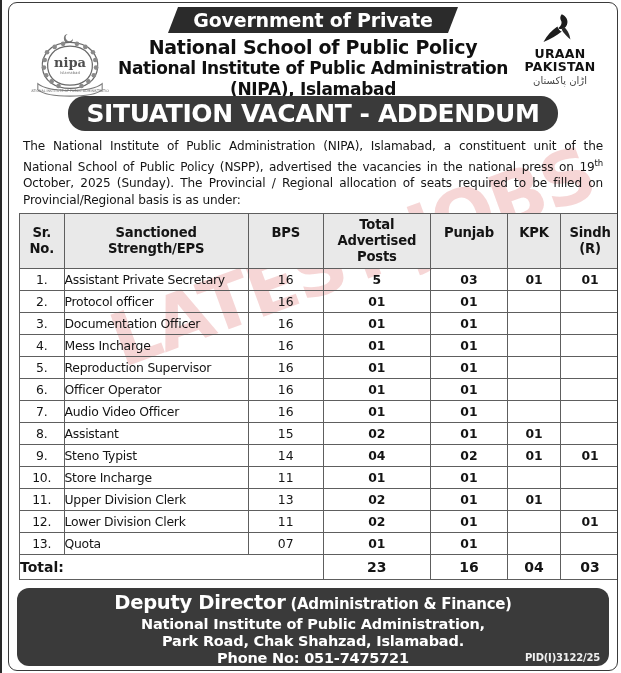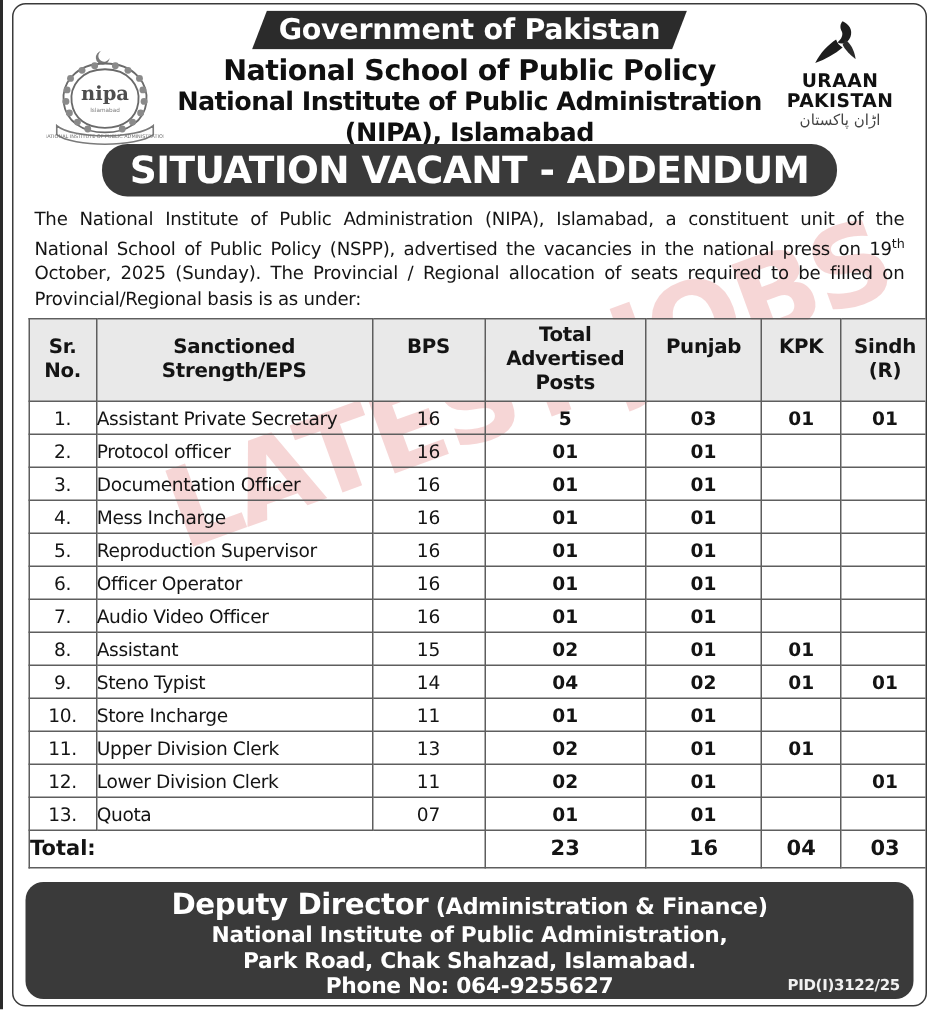--- a/index.html
+++ b/index.html
@@ -246,21 +246,21 @@
             <text x="50" y="52" text-anchor="middle" font-family="DejaVu Serif, serif" font-size="17" font-weight="bold" fill="#4e4e4e">nipa</text>
             <text x="50" y="62" text-anchor="middle" font-family="DejaVu Sans, sans-serif" font-size="5" fill="#7a7a7a">Islamabad</text>
 
             <path d="M8 74 C22 86 78 86 92 74 L92 82 C78 93 22 93 8 82 Z" fill="#fdfdfd" stroke="#7a7a7a" stroke-width="1.4"></path>
             <text x="50" y="85" text-anchor="middle" font-family="DejaVu Sans, sans-serif" font-size="4.3" fill="#6f6f6f">NATIONAL INSTITUTE OF PUBLIC ADMINISTRATION</text>
           </svg>
         </div>
 
         <div class="hdr-center">
           <div class="gop-band">
-            <span>Government of Pakistan</span>
+            <span>Government of Private</span>
           </div>
           <div class="h-l2">National School of Public Policy</div>
           <div class="h-l3">National Institute of Public Administration</div>
           <div class="h-l4">(NIPA), Islamabad</div>
         </div>
 
         <div class="logo-right">
           <svg class="uraan-bird" viewBox="0 0 46 38" width="40" height="36" aria-hidden="true">
             <path d="M25 2 C30 4 33 9 31 14 C29 19 24 20 21 18 C24 16 26 12 24 9 C23 7 23 4 25 2 Z" fill="#1d1d1d"></path>
             <path d="M20 16 C14 20 8 26 4 34 C12 31 19 27 25 22 C23 21 21 19 20 16 Z" fill="#1d1d1d"></path>
@@ -460,18 +460,18 @@
       </div>
 
     </div>
 
     <div class="footer">
       <div class="f-l1">
         <span>Deputy Director</span><small> (Administration &amp; Finance)</small>
       </div>
       <div class="f-l2">National Institute of Public Administration,</div>
       <div class="f-l3">Park Road, Chak Shahzad, Islamabad.</div>
-      <div class="f-l4">Phone No: 064-9255627</div>
+      <div class="f-l4">Phone No: 051-7475721</div>
       <div class="pid">PID(I)3122/25</div>
     </div>
 
   </div>
 </div>
 
 </body></html>

